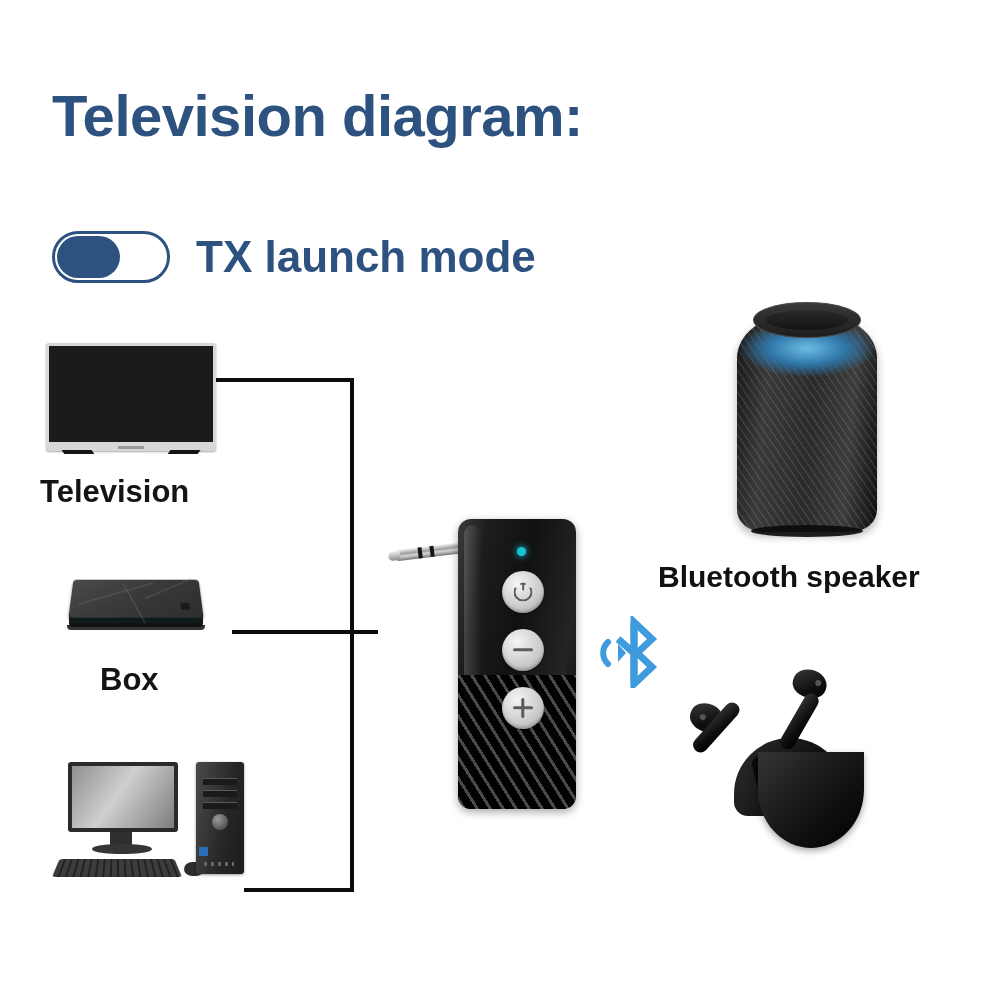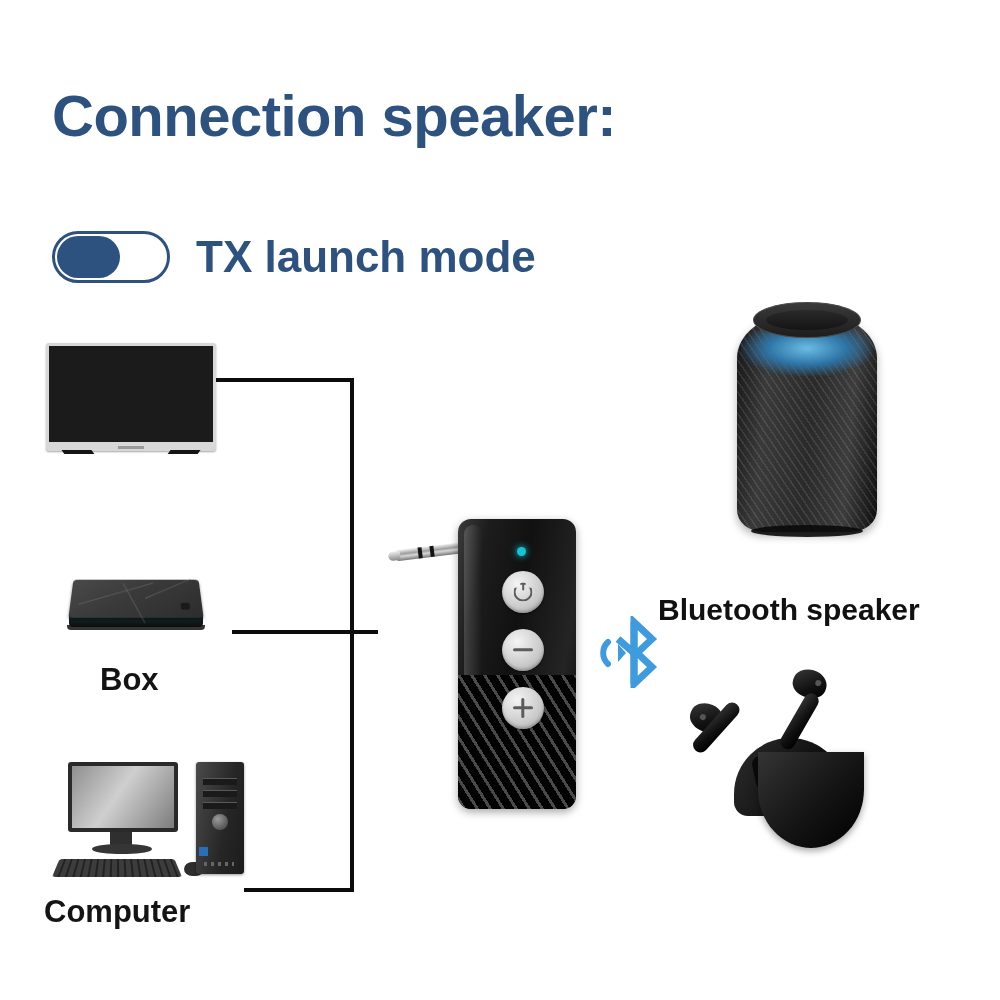--- a/index.html
+++ b/index.html
@@ -146,21 +146,21 @@
   .bud-port{position:absolute;width:6px;height:6px;border-radius:50%;background:#555;}
 
   
   svg{display:block;}
 </style>
 </head>
 <body>
 
 <div class="stage">
 
-  <div id="page-title">Connection speaker:</div>
+  <div id="page-title">Television diagram:</div>
 
   <div id="toggle-row">
     <div class="switch">
       <div class="knob"></div>
     </div>
     <div id="toggle-label">TX launch mode</div>
   </div>
 
   <div class="line hline" style="left:216px;top:378px;width:138px;"></div>
   <div class="line vline" style="left:350px;top:378px;height:514px;"></div>
@@ -168,20 +168,21 @@
   <div class="line hline" style="left:244px;top:888px;width:110px;"></div>
 
   <div id="tv">
     <div class="tv-body">
       <div class="tv-screen"></div>
       <div class="tv-brand"></div>
     </div>
     <div class="tv-leg l"></div>
     <div class="tv-leg r"></div>
   </div>
+  <div class="dev-label" style="left:40px;top:474px;">Television</div>
 
   <div id="box">
     <div class="box-shadow"></div>
     <div class="box-side"></div>
     <div class="box-top">
       <div class="facet" style="left:8px;top:26px;width:78px;transform:rotate(-17deg);"></div>
       <div class="facet" style="left:52px;top:4px;width:46px;transform:rotate(62deg);"></div>
       <div class="facet" style="left:74px;top:20px;width:52px;transform:rotate(-24deg);"></div>
       <div class="box-dot"></div>
     </div>
@@ -198,21 +199,20 @@
     <div class="mouse"></div>
     <div class="tower">
       <div class="tower-bay" style="top:16px;"></div>
       <div class="tower-bay" style="top:28px;"></div>
       <div class="tower-bay" style="top:40px;"></div>
       <div class="tower-pwr"></div>
       <div class="tower-logo"></div>
       <div class="tower-ports"></div>
     </div>
   </div>
-  <div class="dev-label" style="left:44px;top:894px;">Computer</div>
 
   <div id="adapter">
     <div class="plug">
       <div class="plug-shaft"></div>
       <div class="plug-tip"></div>
       <div class="plug-ring" style="left:30px;"></div>
       <div class="plug-ring" style="left:42px;"></div>
     </div>
     <div class="body">
       <div class="body-gloss"></div>
@@ -244,21 +244,21 @@
   <div id="speaker">
     <div class="spk-body">
       <div class="spk-weave"></div>
       <div class="spk-glow"></div>
     </div>
     <div class="spk-top">
       <div class="spk-top-in"></div>
     </div>
     <div class="spk-foot"></div>
   </div>
-  <div class="rt-label" style="left:658px;top:560px;margin-top:33px;">Bluetooth speaker</div>
+  <div class="rt-label" style="left:658px;top:560px;">Bluetooth speaker</div>
 
   <div id="earbuds">
     <div class="case-back">
       <div class="case-cav" style="left:20px;top:18px;transform:rotate(-12deg);"></div>
       <div class="case-cav" style="left:56px;top:14px;transform:rotate(-4deg);"></div>
     </div>
     <div class="case-lid"></div>
 
     <div class="bud" style="left:6px;top:18px;transform:rotate(24deg);">
       <div class="bud-tip" style="left:0;top:22px;"></div>

